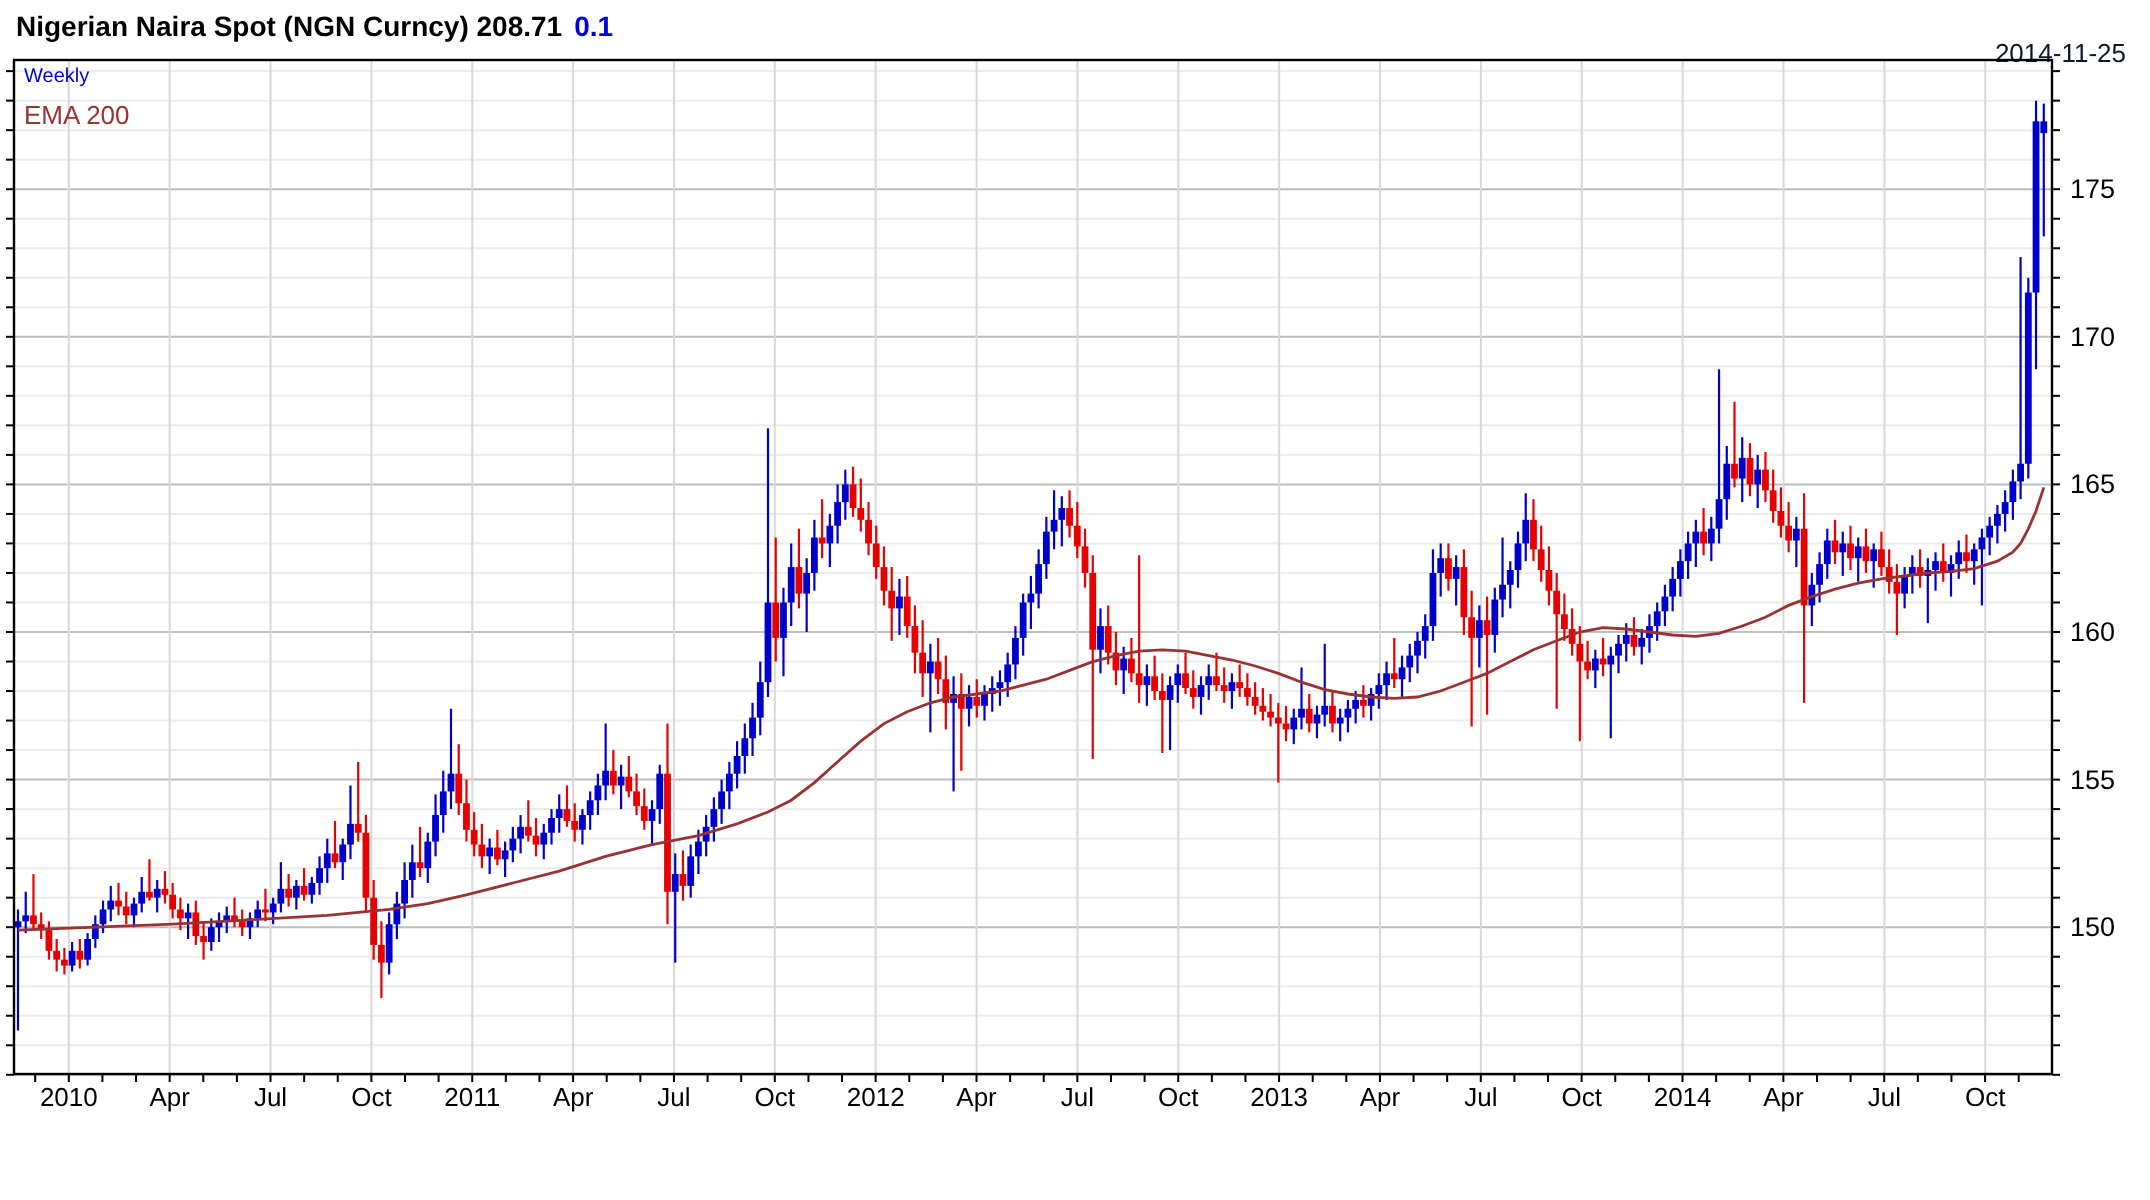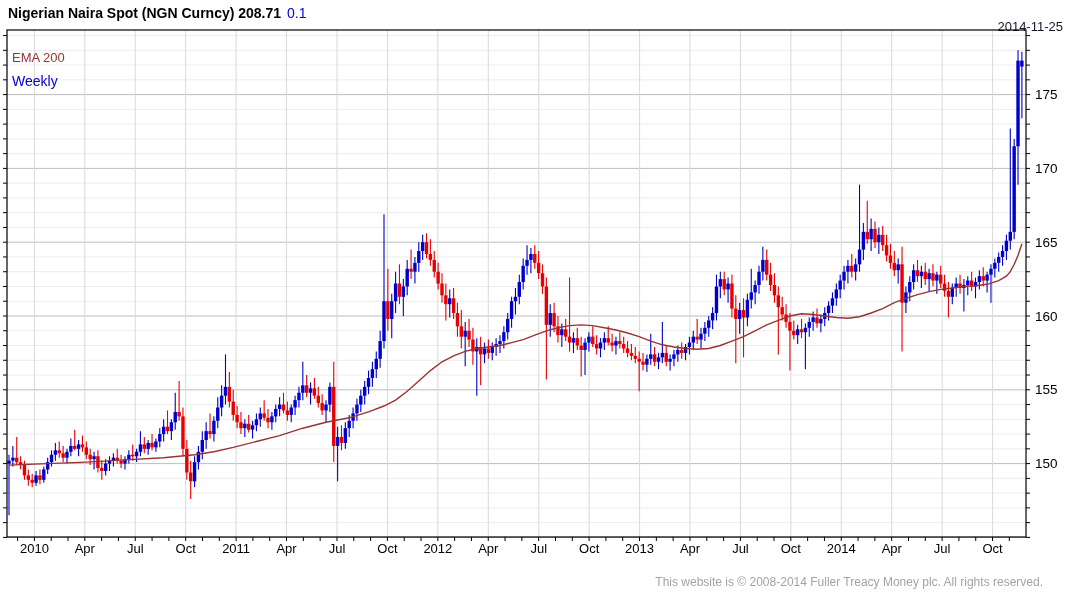--- a/index.html
+++ b/index.html
@@ -1,21 +1,21 @@
 <!DOCTYPE html>
 <html><head>
 <meta charset="utf-8">
 <style>
   html,body{margin:0;padding:0;background:#fff;}
   #page{position:relative;width:1075px;height:600px;background:#fff;
         font-family:"Liberation Sans",sans-serif;overflow:hidden;}
   #hdr{position:absolute;left:8px;top:5px;font-size:14px;font-weight:bold;color:#000;white-space:nowrap;}
-  #hdr .chg{color:#0000dd;margin-left:6px;font-weight:normal;}
+  #hdr .chg{color:#0000dd;margin-left:6px;font-weight:bold;}
   #date{position:absolute;right:12px;top:19px;font-size:13px;color:#0f172a;}
-  #legendWeekly{position:absolute;left:12px;top:33px;font-size:14px;color:#0000cc;margin-top:40px;}
+  #legendWeekly{position:absolute;left:12px;top:33px;font-size:10px;color:#0000cc;}
   #legendEma{position:absolute;left:12px;top:50px;font-size:13px;color:#993333;text-align:center;}
   #chartSvg{position:absolute;left:0;top:0;}
   #footSite{position:absolute;left:4px;top:570px;font-size:14px;color:#0000dd;cursor:pointer;}
   #footCopy{position:absolute;right:32px;top:575px;font-size:12px;color:#a3a3a3;}
   text{font-family:"Liberation Sans",sans-serif;}
 </style>
 </head>
 <body>
 
 <div id="page">
@@ -1294,14 +1294,13 @@
           <rect x="1020.192" y="60.651999999999816" width="3.4" height="5.904000000000082" fill="#0000cc"></rect>
         </g>
       </g>
       <polyline points="9.0,465.1 47.7,463.6 86.3,462.1 125.0,459.9 163.6,457.7 194.6,454.7 213.9,451.8 233.2,447.4 256.4,441.5 279.6,435.6 302.8,428.2 326.0,422.3 349.2,417.8 368.5,411.9 384.0,406.0 395.6,400.1 407.2,391.3 418.8,380.9 430.4,370.6 442.0,361.8 453.6,355.9 465.2,351.4 476.8,348.5 488.4,347.0 500.0,345.5 511.6,342.6 523.2,339.6 534.8,335.2 546.4,330.8 558.0,327.8 569.6,325.6 581.2,324.9 592.8,325.6 604.4,327.8 616.0,330.0 627.6,333.0 639.2,336.7 650.8,341.1 662.4,344.8 674.0,347.0 685.6,348.5 697.1,349.2 708.7,348.5 720.3,345.5 731.9,341.1 743.5,336.7 755.1,330.8 766.7,324.9 778.3,320.4 789.9,316.0 801.5,313.8 813.1,314.5 824.7,316.0 836.3,317.5 847.9,318.2 859.5,316.7 871.1,313.0 882.7,308.6 894.3,302.7 905.9,298.3 917.5,294.6 929.1,291.6 940.7,289.4 952.3,288.0 963.9,286.5 975.5,285.7 987.1,284.3 998.7,280.6 1006.4,276.1 1010.3,271.7 1014.2,264.3 1018.0,255.5 1021.9,243.7" fill="none" stroke="#993333" stroke-width="1.4"></polyline>
       <rect x="7" y="30" width="1019" height="507" fill="none" stroke="#000000" stroke-width="1.2"></rect>
     </svg>
 
   <div id="legendWeekly">Weekly</div>
   <div id="legendEma">EMA 200</div>
 
-  <div id="footCopy">This website is © 2008-2014 Fuller Treacy Money plc. All rights reserved.</div>
 </div>
 
 </body></html>

